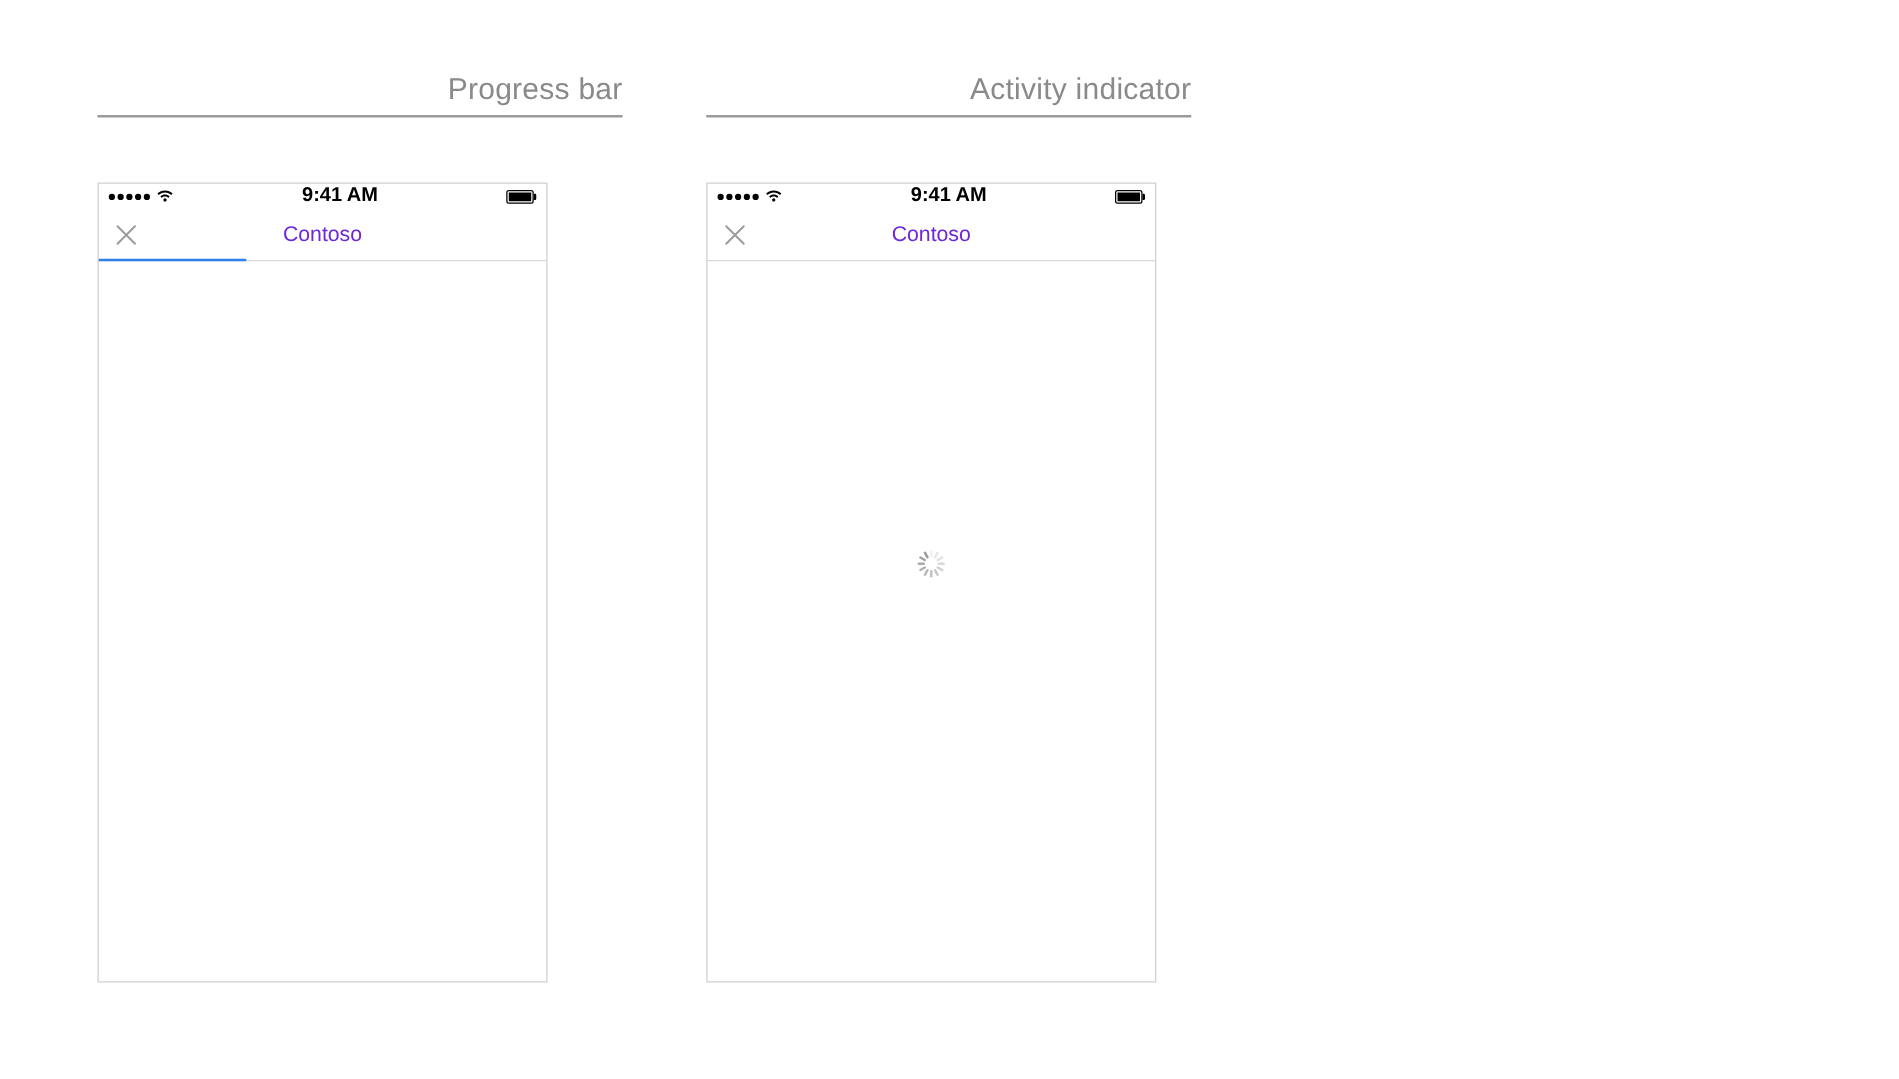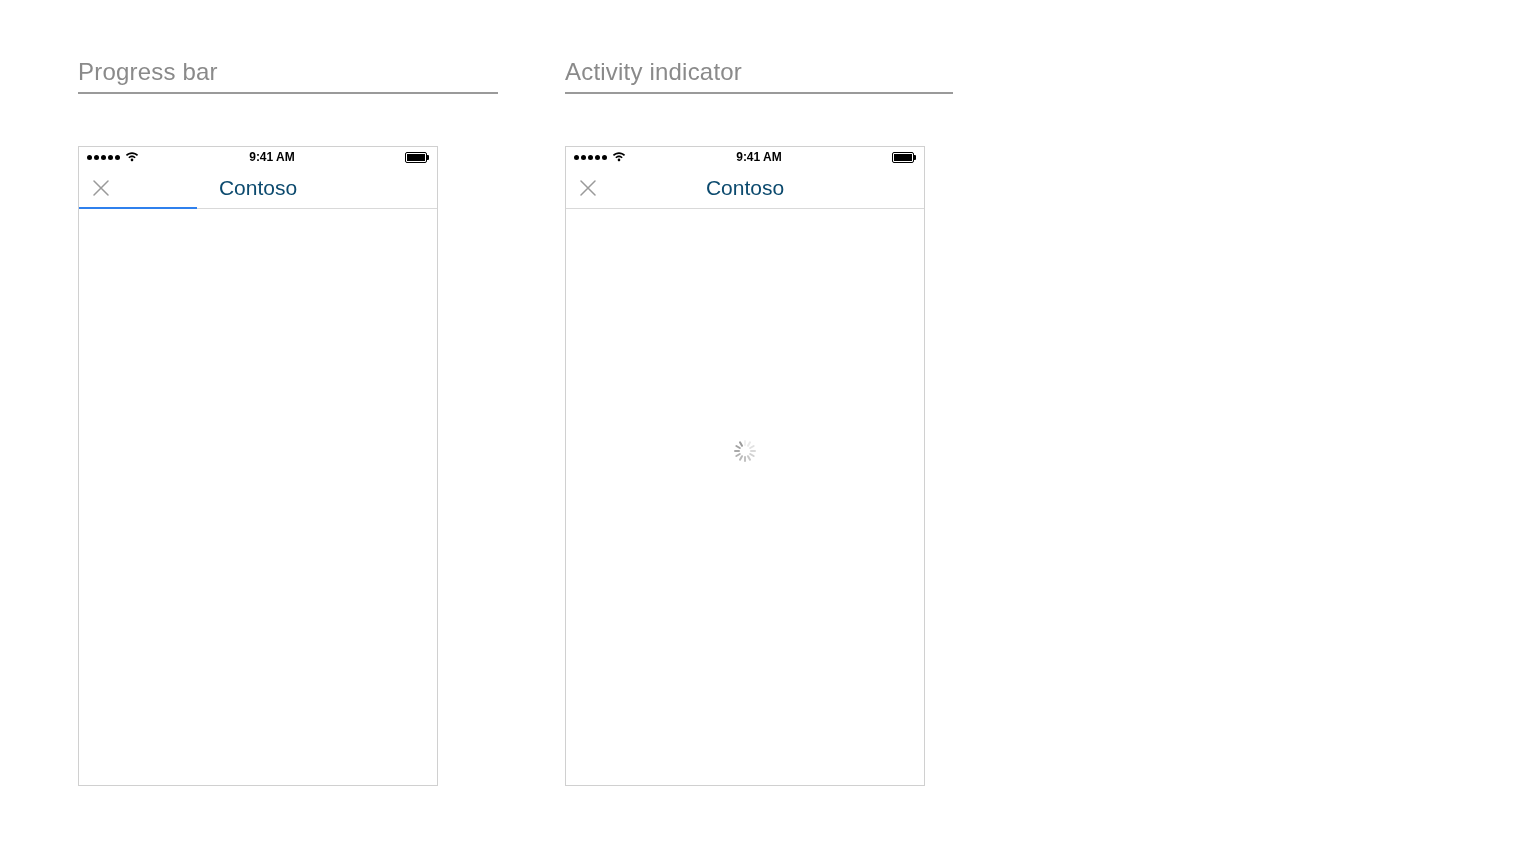--- a/index.html
+++ b/index.html
@@ -6,20 +6,21 @@
   body {
     font-family: -apple-system, "Helvetica Neue", Helvetica, Arial, sans-serif;
     background: #fff;
     width: 1519px;
     height: 863px;
     position: relative;
   }
   .section {
     position: absolute;
     width: 420px;
+    text-align: right;
   }
   .section-1 { left: 78px; top: 58px; }
   .section-2 { left: 533px; top: 58px; padding-left: 32px; }
   .section-heading {
     font-size: 24px;
     font-weight: 400;
     color: #8a8a8a;
     padding-bottom: 6px;
     border-bottom: 2px solid #9a9a9a;
     letter-spacing: 0.2px;
@@ -40,21 +41,21 @@
     justify-content: space-between;
     padding: 0 8px;
   }
   .status-left { display:flex; align-items:center; gap:5px; }
   .signal-dots { display:flex; gap:2px; }
   .signal-dots span {
     width:5px; height:5px; border-radius:50%; background:#000;
   }
   .wifi-icon svg { display:block; }
   .status-time {
-    font-size: 12px;
+    font-size: 16px;
     font-weight: 600;
     color:#000;
   }
   .battery-icon {
     width: 24px; height: 11px; position: relative;
   }
   .battery-icon .body {
     width:22px; height:11px; border:1px solid #000; border-radius:2px;
     position:absolute; left:0; top:0; box-sizing:border-box;
   }
@@ -67,22 +68,22 @@
   
   .nav-bar {
     height: 42px;
     border-bottom: 1px solid #d9d9d9;
     position: relative;
     display:flex;
     align-items:center;
     justify-content:center;
   }
   .nav-title {
-    font-size: 21px;
-    color:#0c4a6e;
+    font-size: 17px;
+    color:#6d28d9;
   }
   .close-btn {
     position:absolute;
     left:10px;
     top:50%;
     transform: translateY(-50%);
     width:24px; height:24px;
     display:flex; align-items:center; justify-content:center;
     cursor:pointer;
   }

